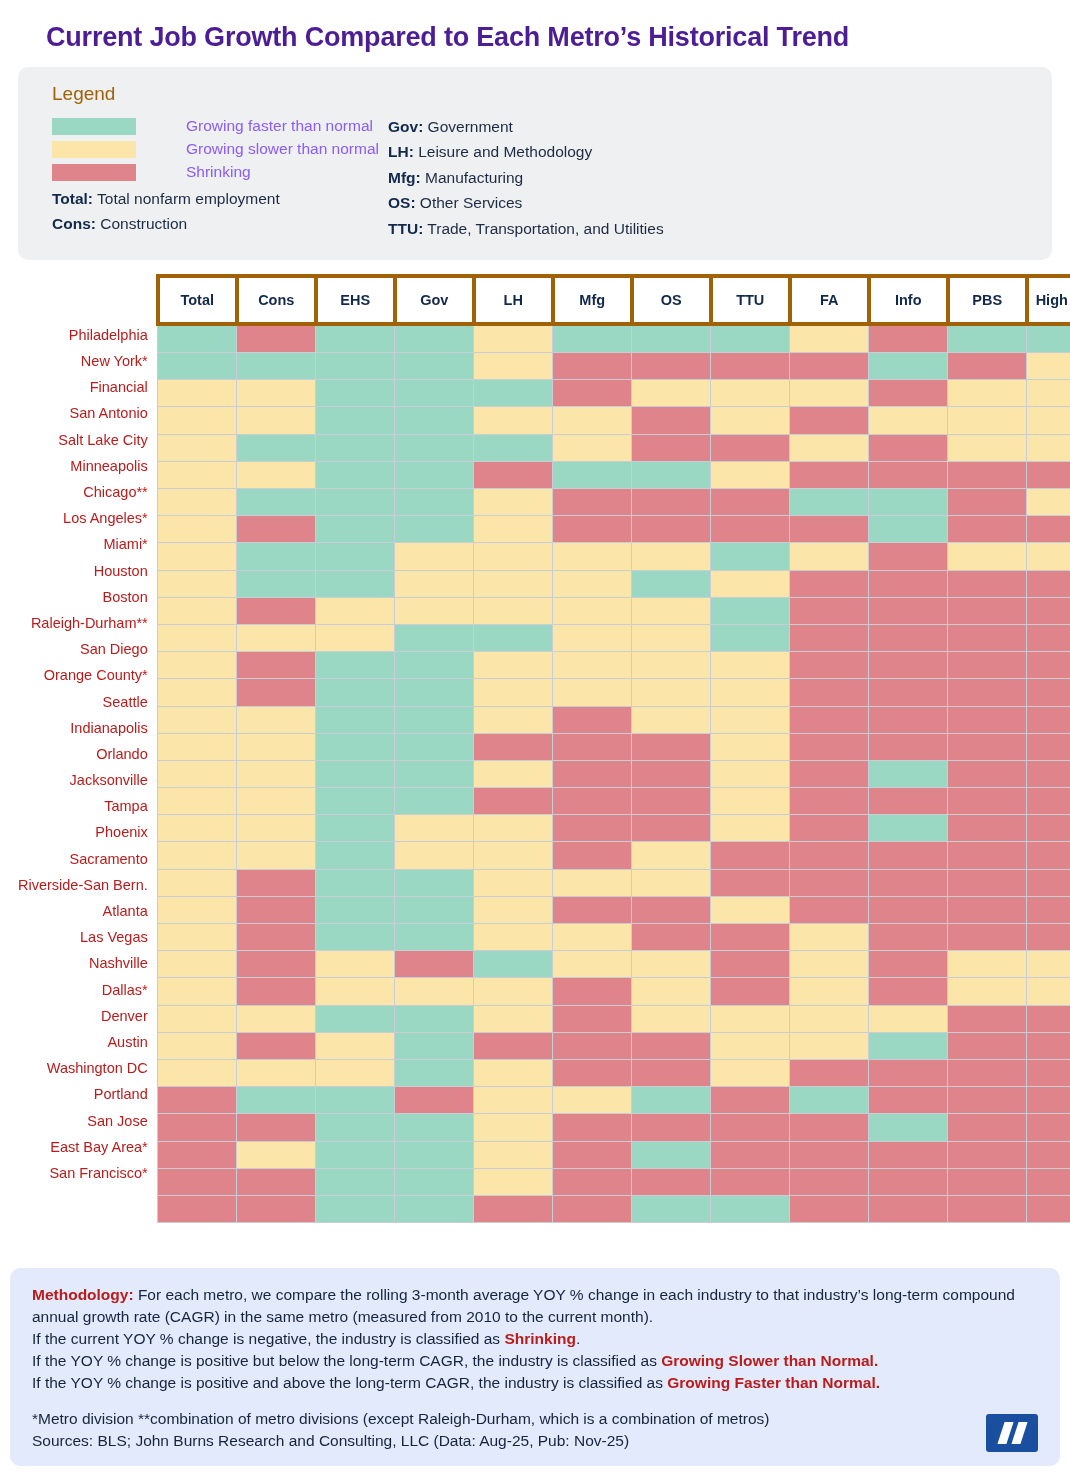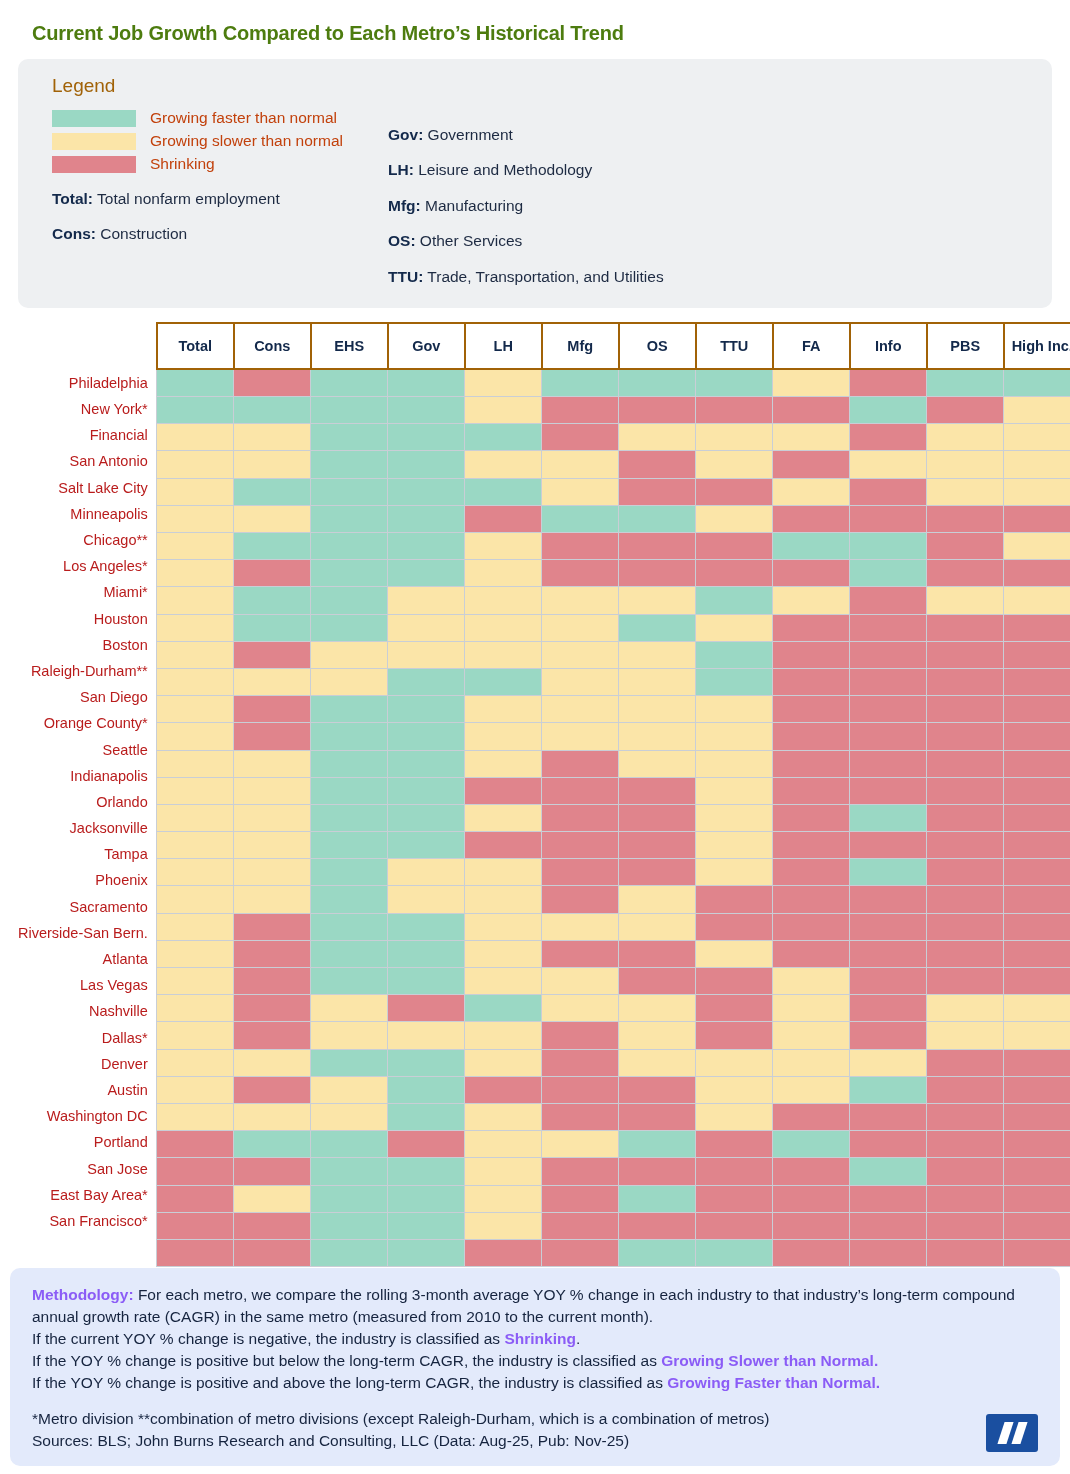--- a/index.html
+++ b/index.html
@@ -16,25 +16,25 @@
     overflow: hidden;
   }
   .page {
     width: 1070px;
     height: 1474px;
     box-sizing: border-box;
     padding: 16px 18px 0 18px;
     position: relative;
   }
   .title {
-    font-size: 20px;
+    font-size: 27px;
     font-weight: bold;
-    color: #4d7c0f;
+    color: #4c1d95;
     letter-spacing: -0.2px;
-    margin: 6px 0 14px 14px;
+    margin: 6px 0 14px 28px;
   }
   
   .legend {
     background: #eef0f2;
     border-radius: 10px;
     padding: 14px 20px 16px 20px;
     margin: 0 0 14px 0;
     position: relative;
   }
   .legend-title {
@@ -55,28 +55,28 @@
     margin-bottom: 5px;
   }
   .swatch {
     width: 84px;
     height: 17px;
     margin-right: 14px;
     display: inline-block;
   }
   .swatch-label {
     font-size: 15.5px;
-    color: #c2410c;
+    color: #8b5cf6;
+    margin-left: 36px;
   }
   .abbr-line {
     font-size: 15.5px;
     color: #1d2a42;
     margin-bottom: 6px;
     line-height: 1.25;
-    margin-top: 16px;
   }
   .abbr-line b { color: #13294b; }
   .abbr-note {
     font-size: 15px;
     color: #1d2a42;
     margin-top: 2px;
   }
   .col1-abbrs { margin-top: 8px; }
 
   
@@ -103,21 +103,21 @@
   table.matrix {
     border-collapse: collapse;
     table-layout: fixed;
     width: 880px;
   }
   table.matrix th {
     height: 42px;
     font-size: 14.5px;
     color: #13294b;
     background: #ffffff;
-    border: 2px solid #a16207;
+    border: 4px solid #a16207;
     font-weight: bold;
     width: 73px;
   }
   table.matrix td {
     height: 26.2px;
     border: 1px solid #c9ced6;
     padding: 0;
   }
   .c-fast { background: #9ad8c4; }
   .c-slow { background: #fbe5a8; }
@@ -134,21 +134,21 @@
     padding: 16px 22px 14px 22px;
     box-sizing: border-box;
   }
   .method p {
     margin: 0;
     font-size: 15.5px;
     line-height: 1.42;
     color: #16243f;
   }
   .method .gap { height: 14px; }
-  .method b { color: #8b5cf6; }
+  .method b { color: #b91c1c; }
   .logo {
     position: absolute;
     right: 22px;
     bottom: 14px;
     width: 52px;
     height: 38px;
     background: #1a4fa0;
     border-radius: 3px;
   }
   .logo:before, .logo:after {

